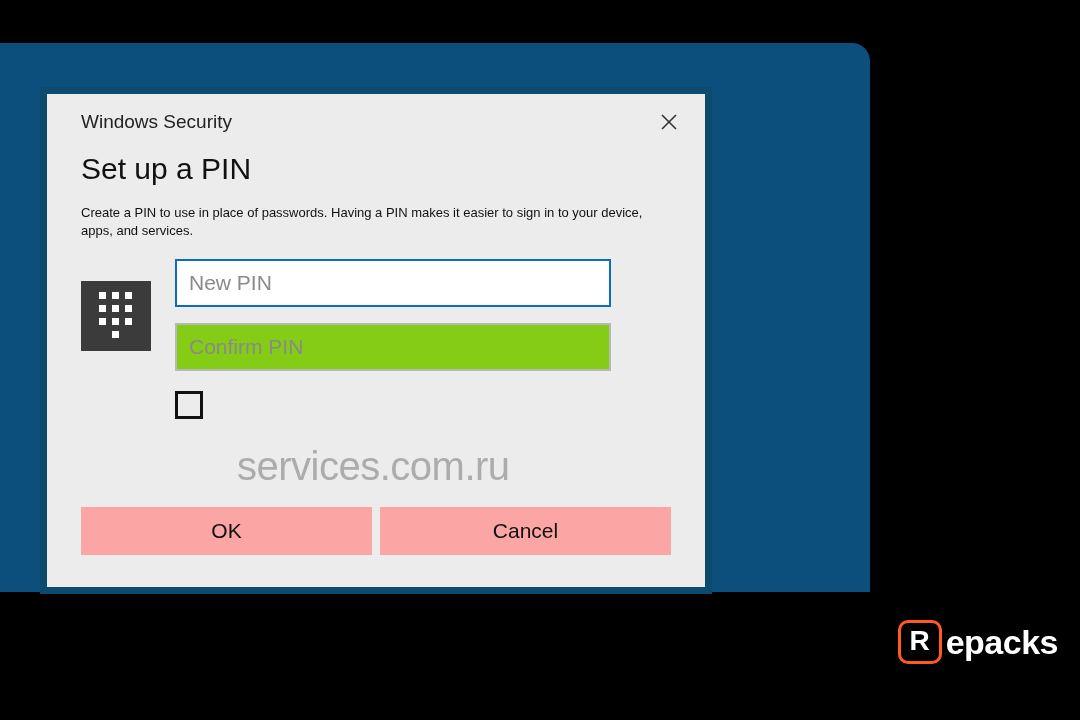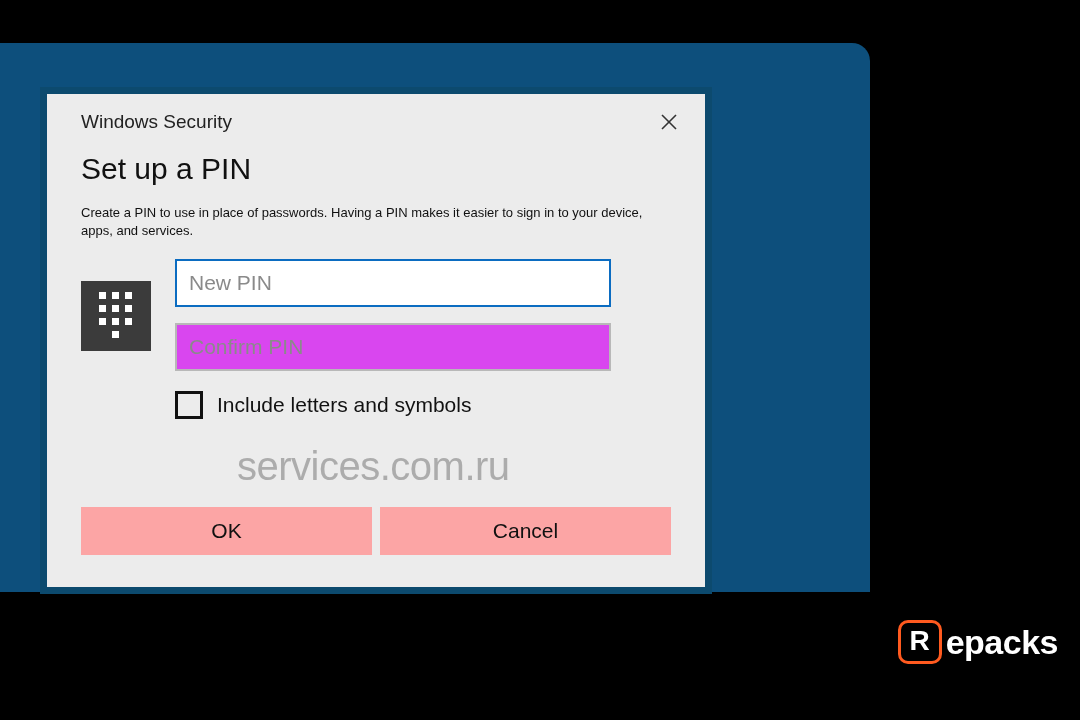--- a/index.html
+++ b/index.html
@@ -98,21 +98,21 @@
     height: 48px;
     border: 2px solid #0b6cc1;
     background: #fff;
     font-size: 21px;
     padding: 0 12px;
     color: #111;
     outline: none;
   }
   .pin-input.secondary {
     border: 2px solid #b8b8b8;
-    background: #d946ef;
+    background: #84cc16;
   }
   .pin-input::placeholder { color: #8a8a8a; }
   .checkbox-row {
     display: flex;
     align-items: center;
     gap: 14px;
     padding: 20px 0 0 128px;
   }
   .checkbox {
     width: 28px;
@@ -224,21 +224,20 @@
       </div>
     </div>
     <div class="inputs">
       <input type="password" class="pin-input" placeholder="New PIN" style="">
       <input type="password" class="pin-input secondary" placeholder="Confirm PIN" style="">
     </div>
   </div>
 
   <div class="checkbox-row">
     <div class="checkbox"></div>
-    <span class="checkbox-label">Include letters and symbols</span>
   </div>
 
   <div class="button-row">
     <button class="action-btn">OK</button>
     <button class="action-btn">Cancel</button>
   </div>
 
   <div class="watermark">services.com.ru</div>
 </div>
 

